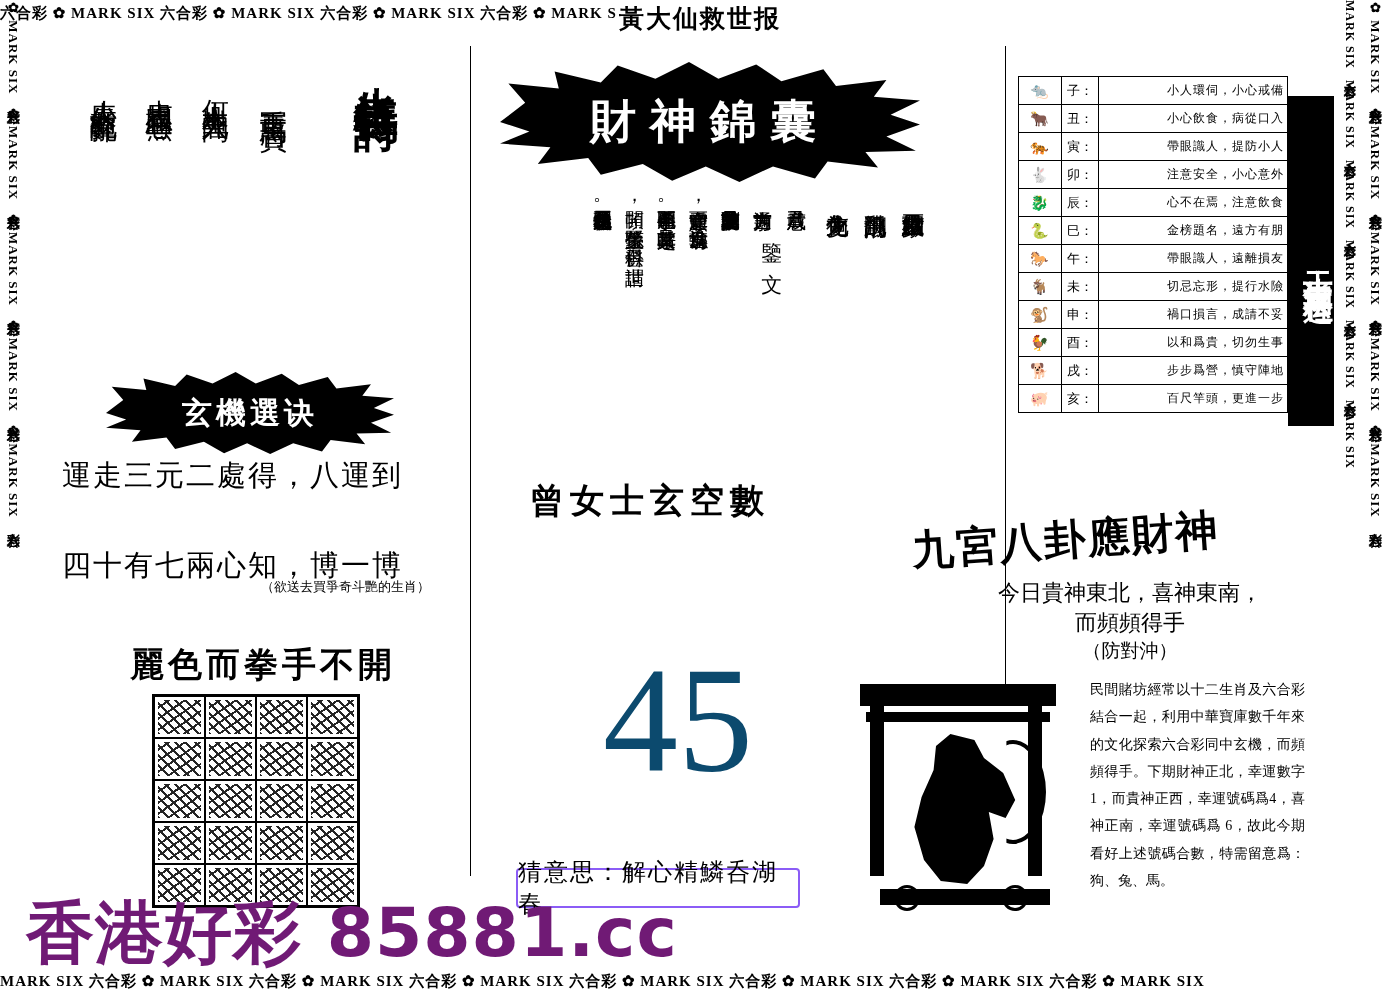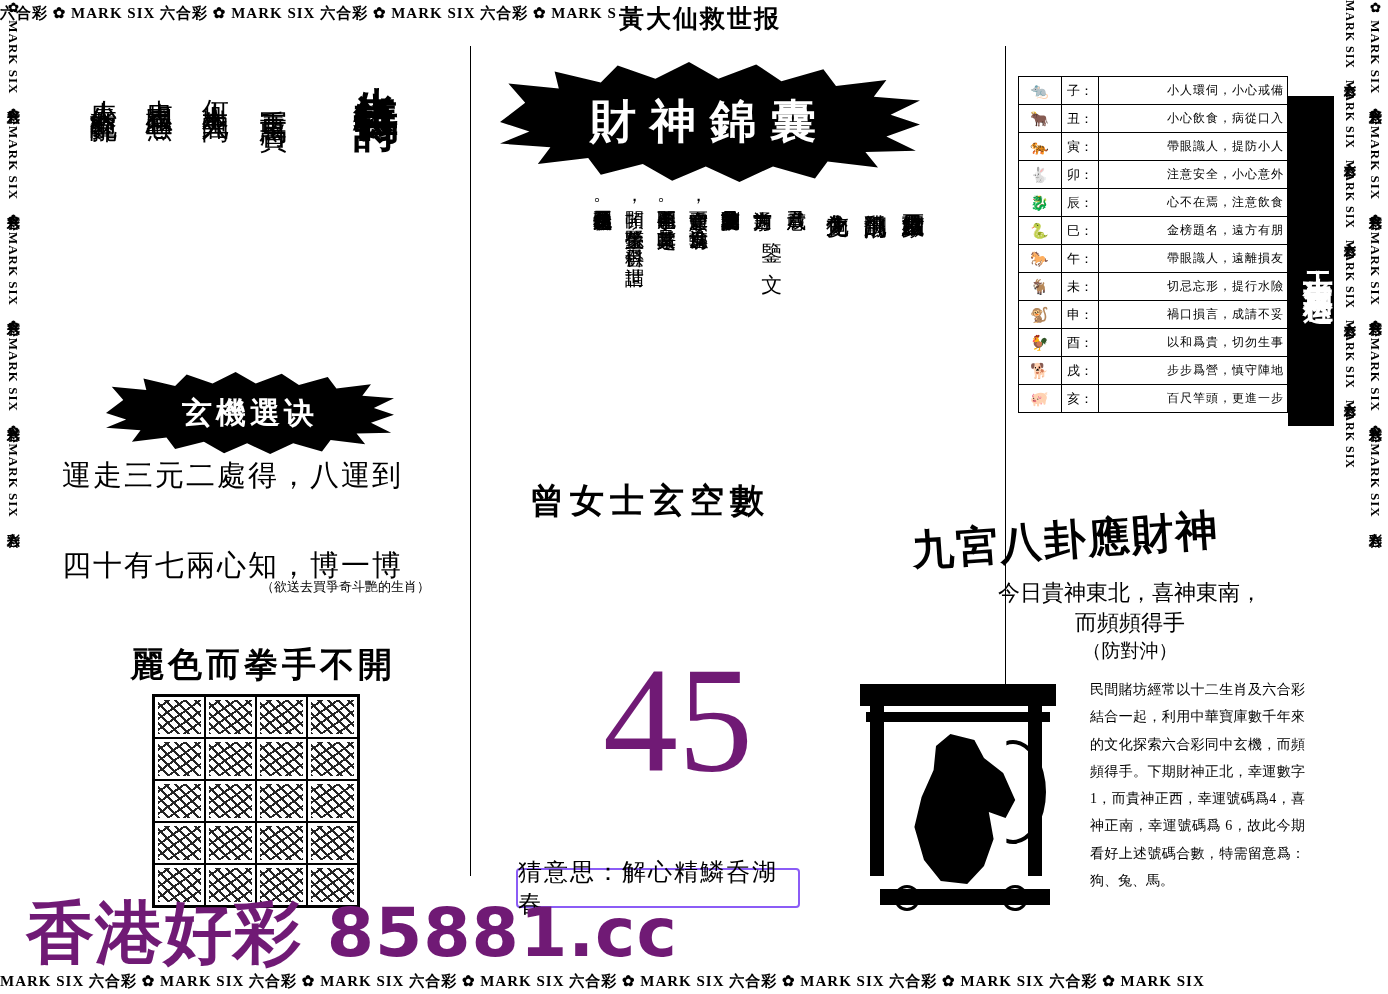--- a/index.html
+++ b/index.html
@@ -116,21 +116,21 @@
   .cl8{top:196px;left:656px;height:215px;font-size:19px;}
   .cl9{top:196px;left:624px;height:215px;font-size:19px;}
   .cl10{top:196px;left:592px;height:215px;font-size:19px;}
 
   .zeng-title{
     position:absolute;top:478px;left:530px;width:270px;font-size:34px;
     font-family:"Liberation Serif",serif;letter-spacing:6px;font-weight:bold;
   }
   .big-number{
     position:absolute;top:630px;left:588px;width:180px;height:200px;
-    font-size:150px;font-family:"Liberation Serif",serif;color:#701a75;
+    font-size:150px;font-family:"Liberation Serif",serif;color:#0c4a6e;
     text-align:center;line-height:180px;
   }
   .riddle-box{
     position:absolute;top:868px;left:516px;width:280px;height:36px;
     border:2px solid #8b5cf6;border-radius:4px;
     display:flex;align-items:center;justify-content:center;
     font-size:24px;font-family:"Liberation Serif",serif;letter-spacing:2px;
   }
 
   

